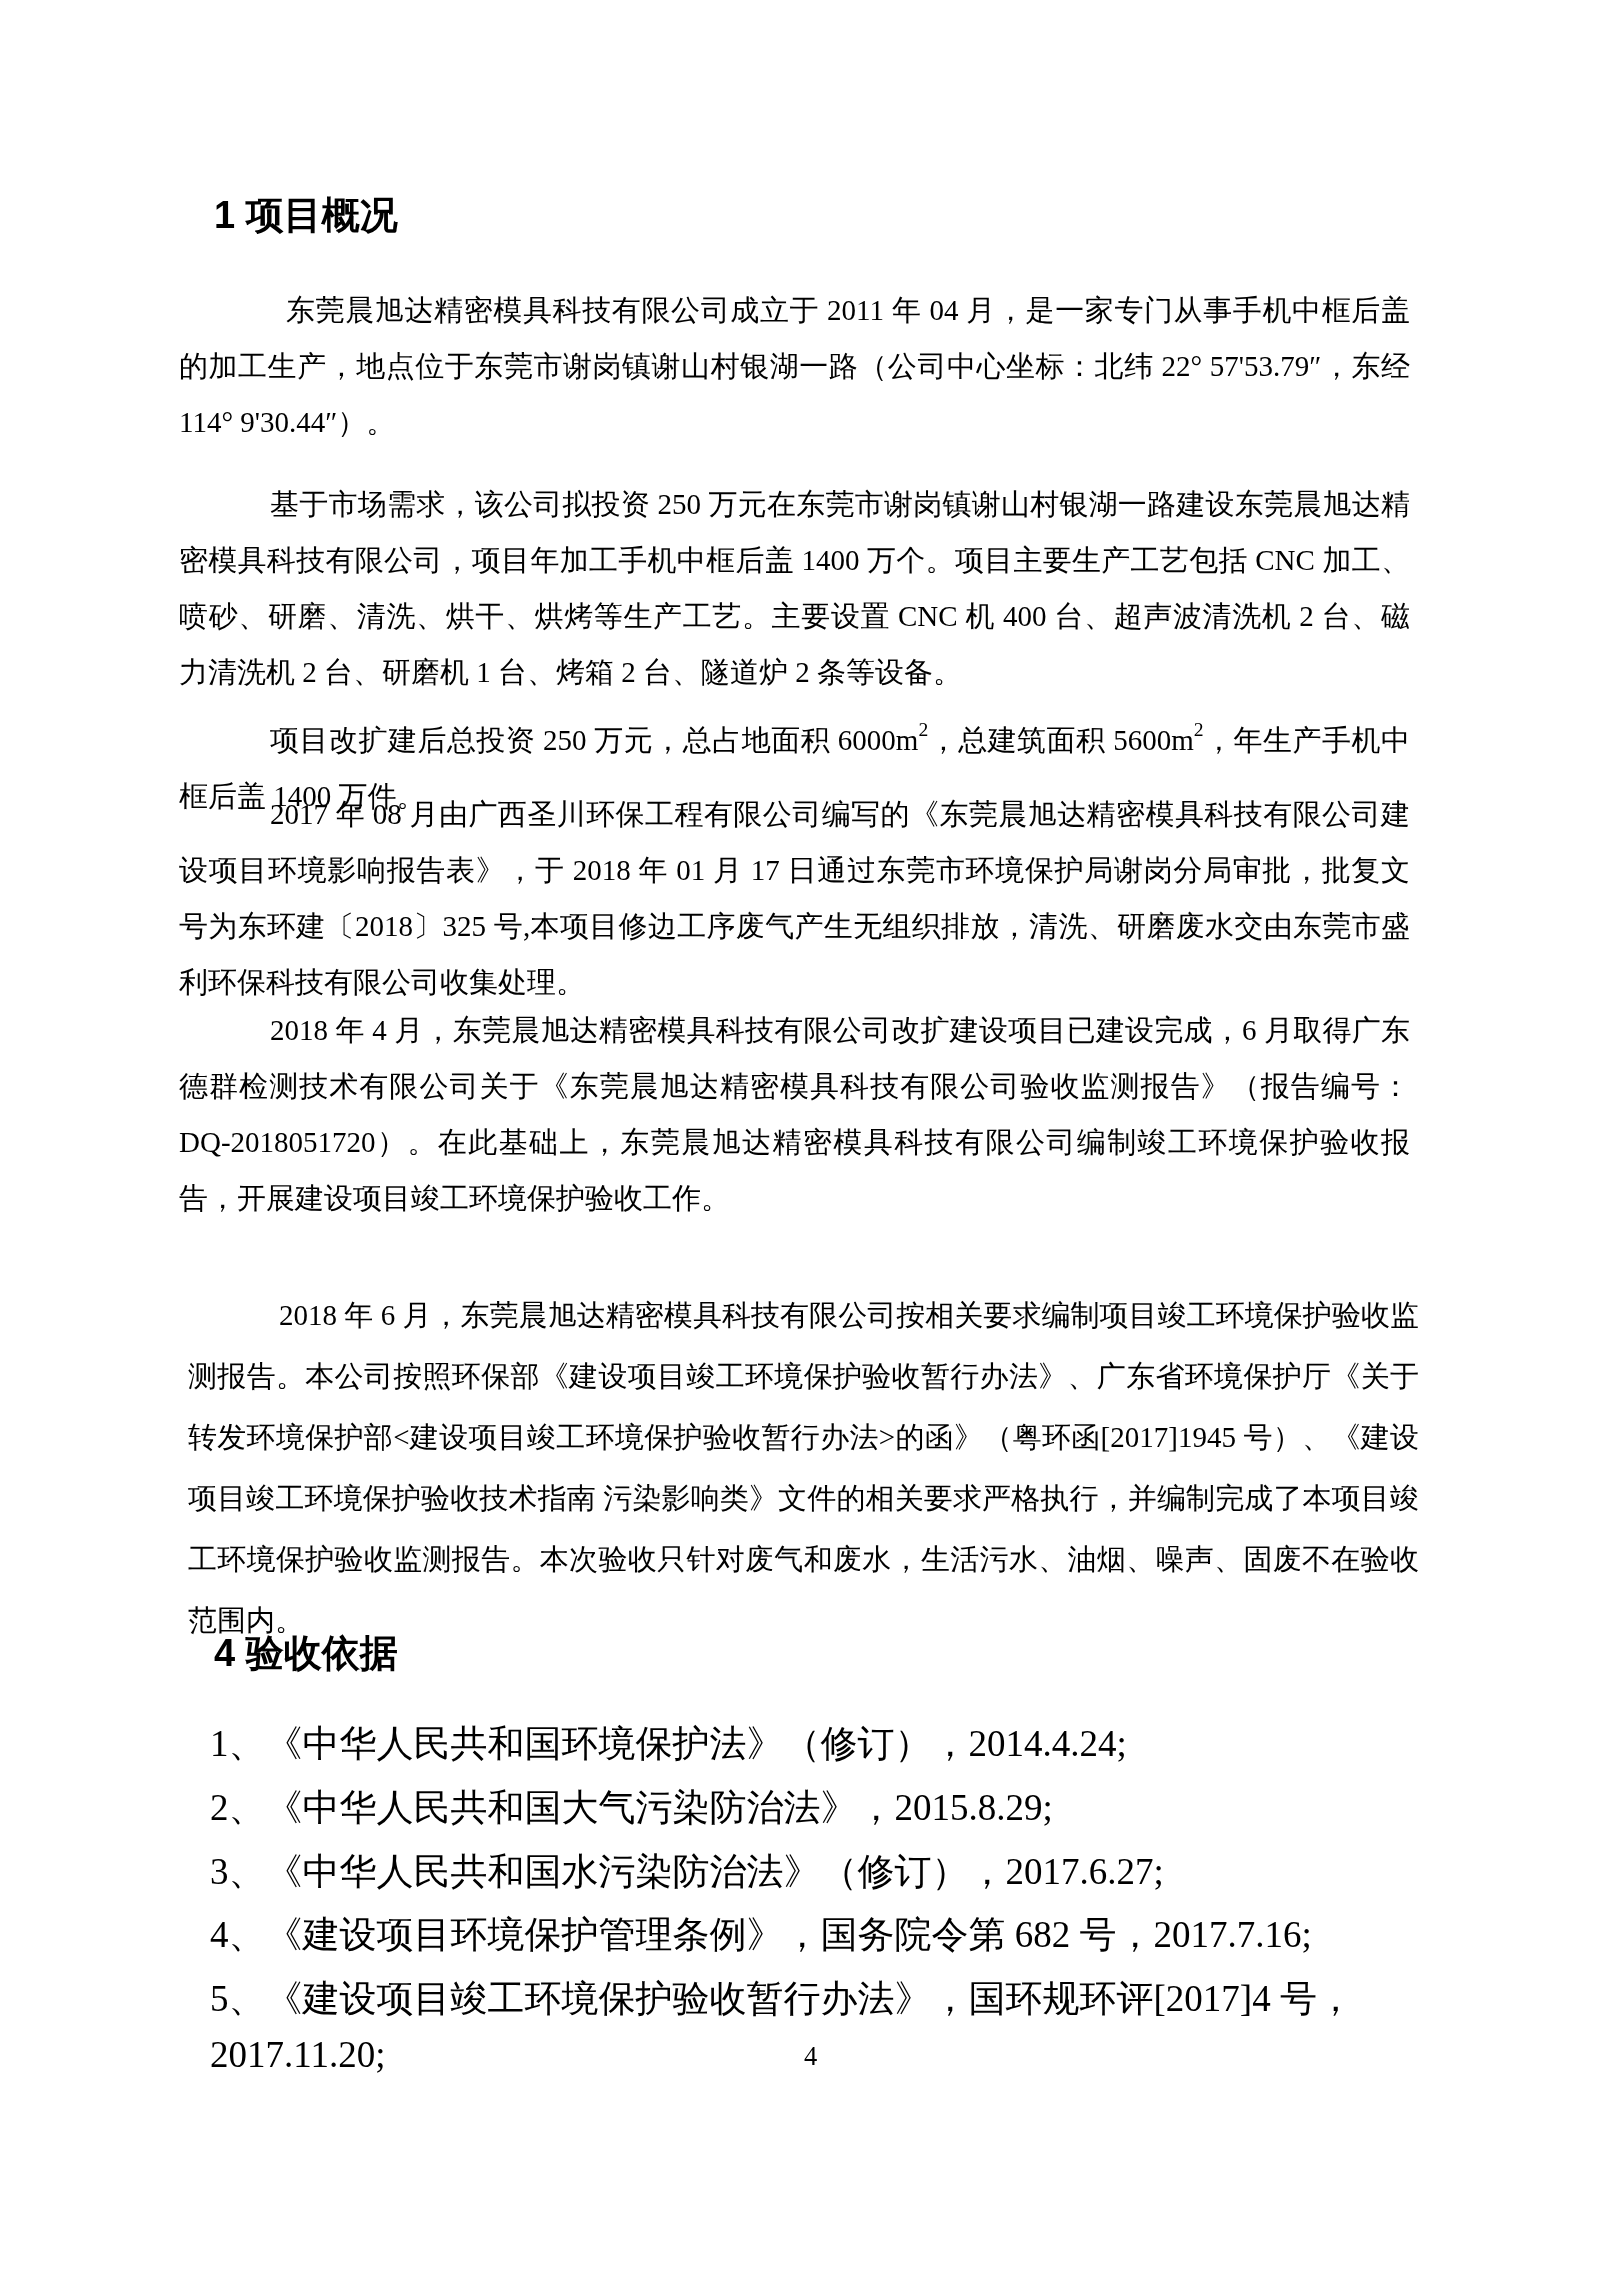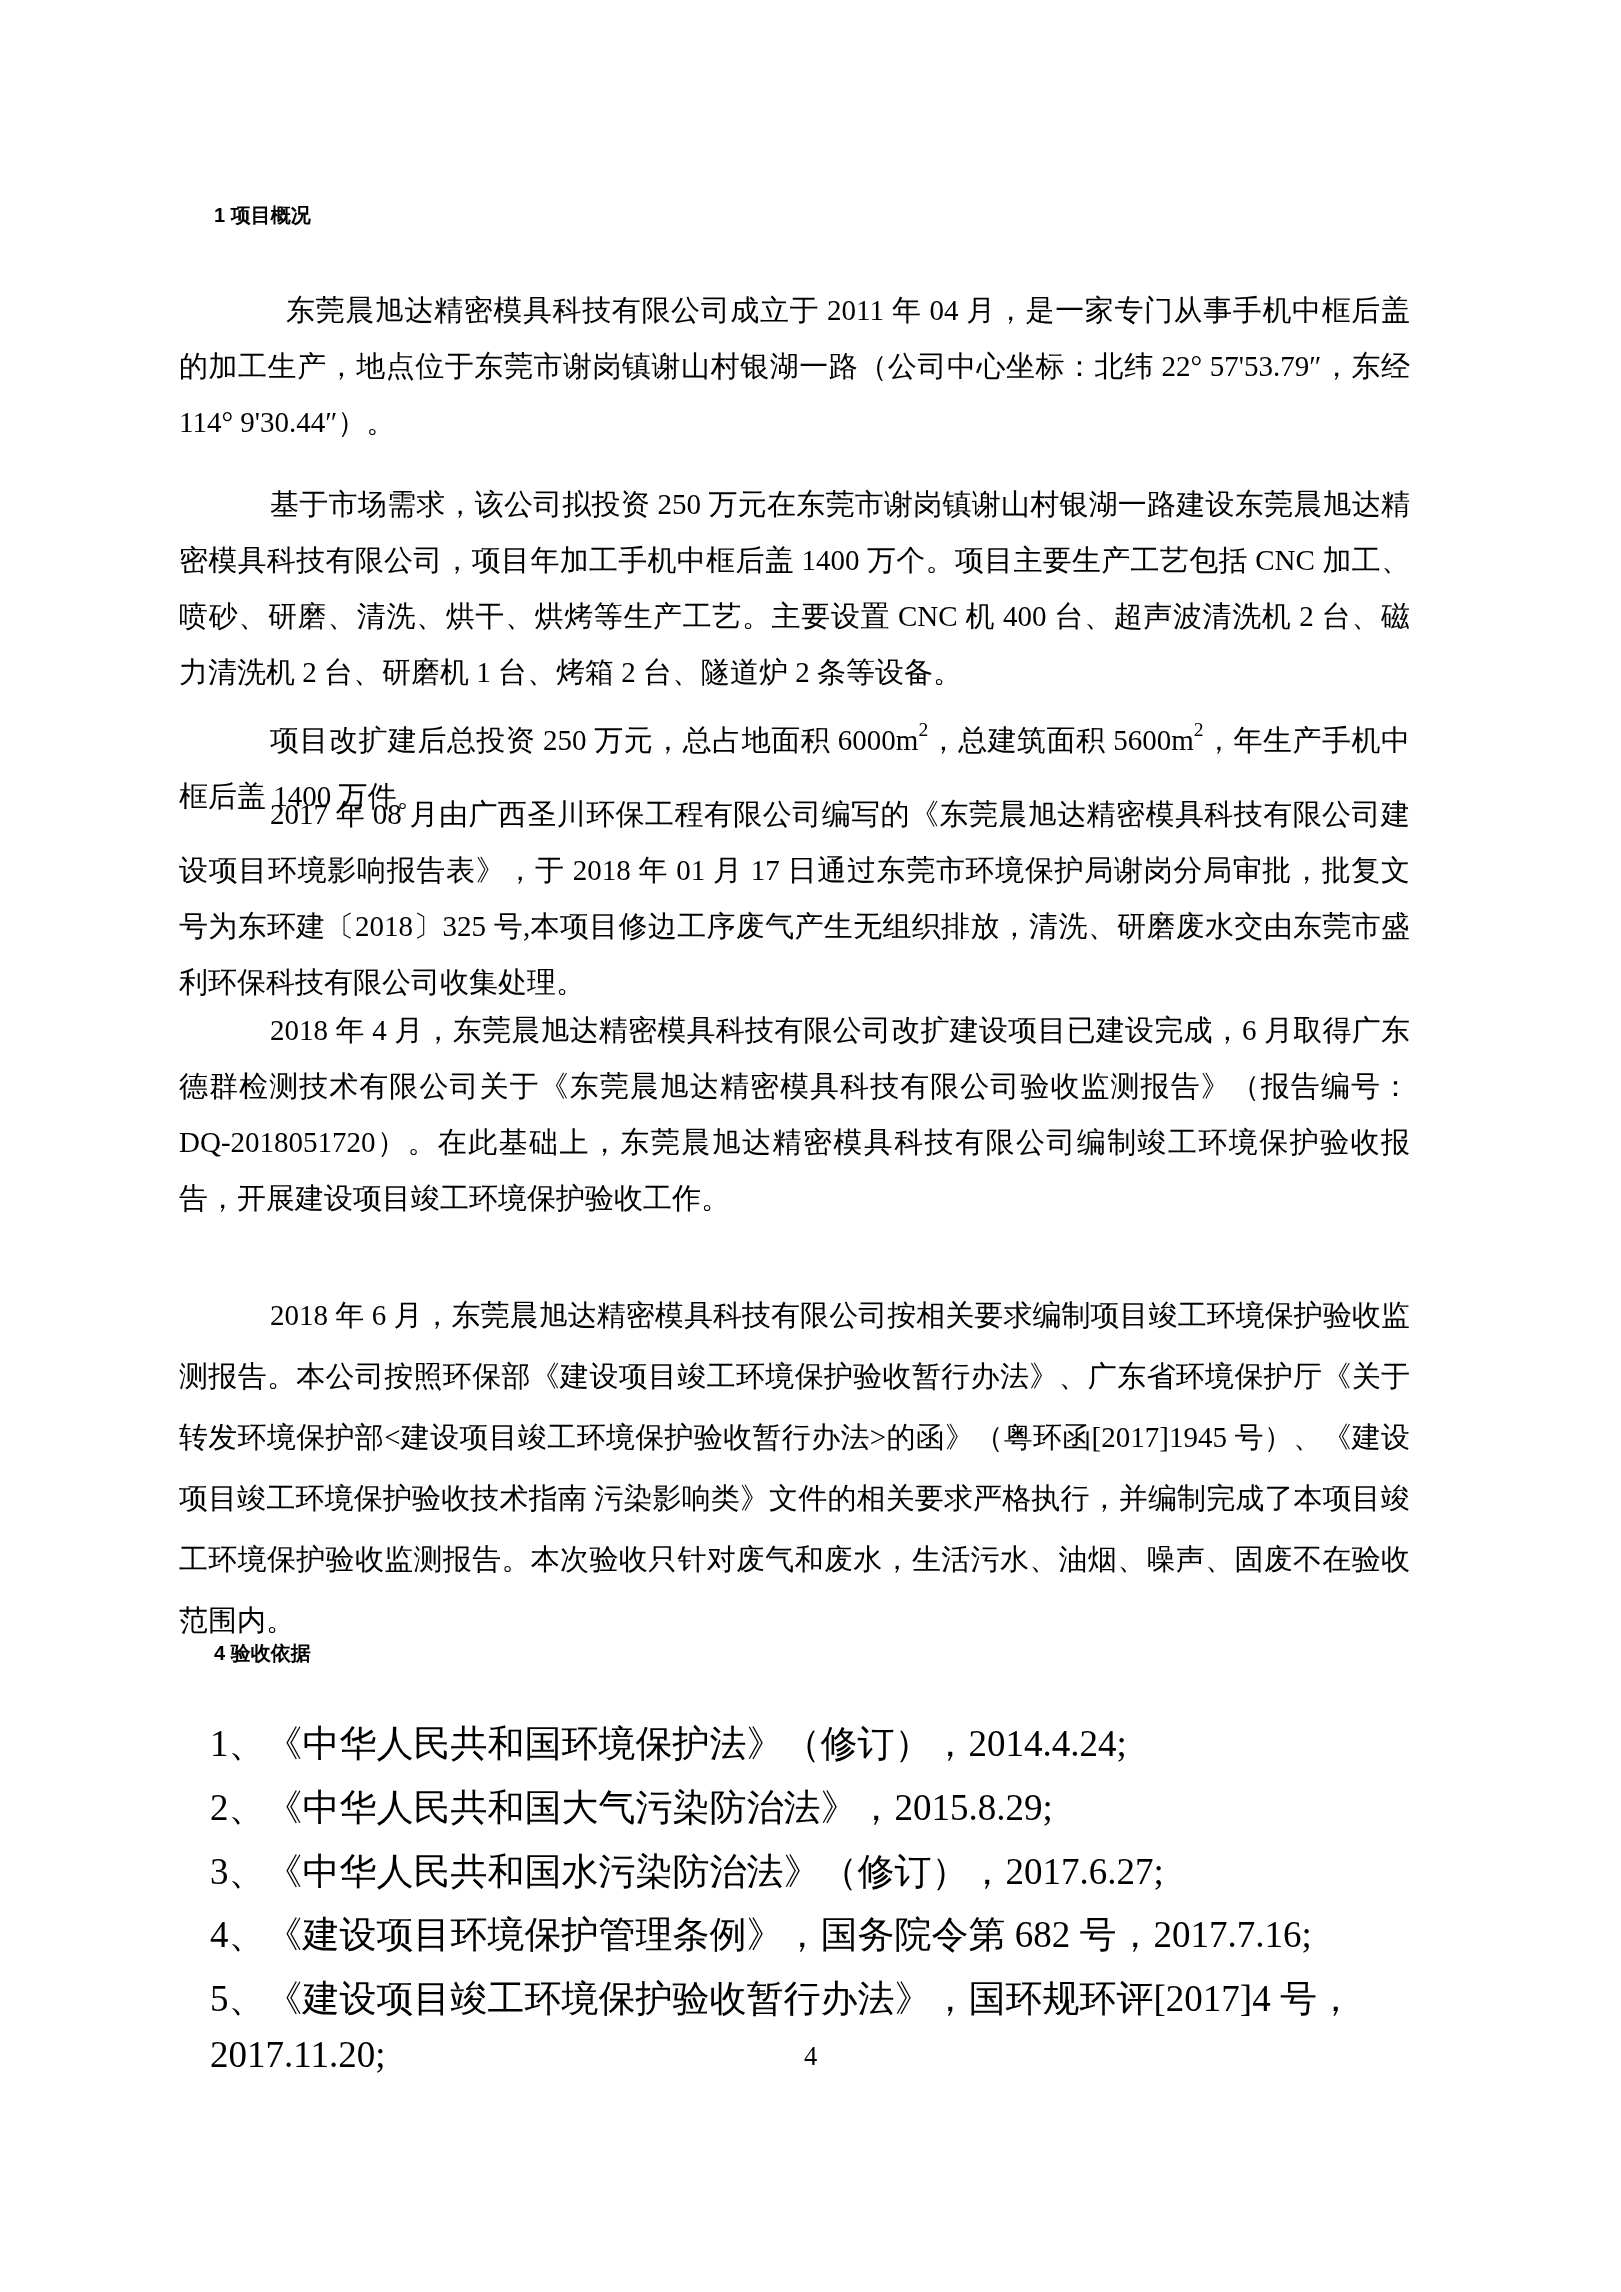--- a/index.html
+++ b/index.html
@@ -15,21 +15,21 @@
     overflow: hidden;
     font-family: "Liberation Serif", "DejaVu Serif", serif;
     color: #000000;
   }
   .heading {
     position: absolute;
     left: 214px;
     margin: 0;
     font-family: "Liberation Sans", "DejaVu Sans", sans-serif;
     font-weight: 700;
-    font-size: 20px;
+    font-size: 38px;
     line-height: 33px;
     color: #000000;
     white-space: pre-wrap;
   }
   .heading.h1 { top: 199px; }
   .heading.h2 { top: 1637px; }
   .para {
     position: absolute;
     left: 179px;
     width: 1231px;
@@ -39,21 +39,21 @@
     text-align: justify;
     color: #000000;
   }
   .para.indent    { text-indent: 91px; }
   .para.indent-lg { text-indent: 107px; }
   .para.p1 { top: 282px; }
   .para.p2 { top: 476px; }
   .para.p3 { top: 712px; }
   .para.p4 { top: 786px; }
   .para.p5 { top: 1002px; }
-  .para.p6 { top: 1285px; line-height: 61px; }
+  .para.p6 { top: 1285px; line-height: 61px; margin-left: 9px; }
   .para sup {
     font-size: 19.6px;
     line-height: 0;
     vertical-align: baseline;
     position: relative;
     top: -13.7px;
   }
   .ref-list {
     position: absolute;
     left: 179px;

